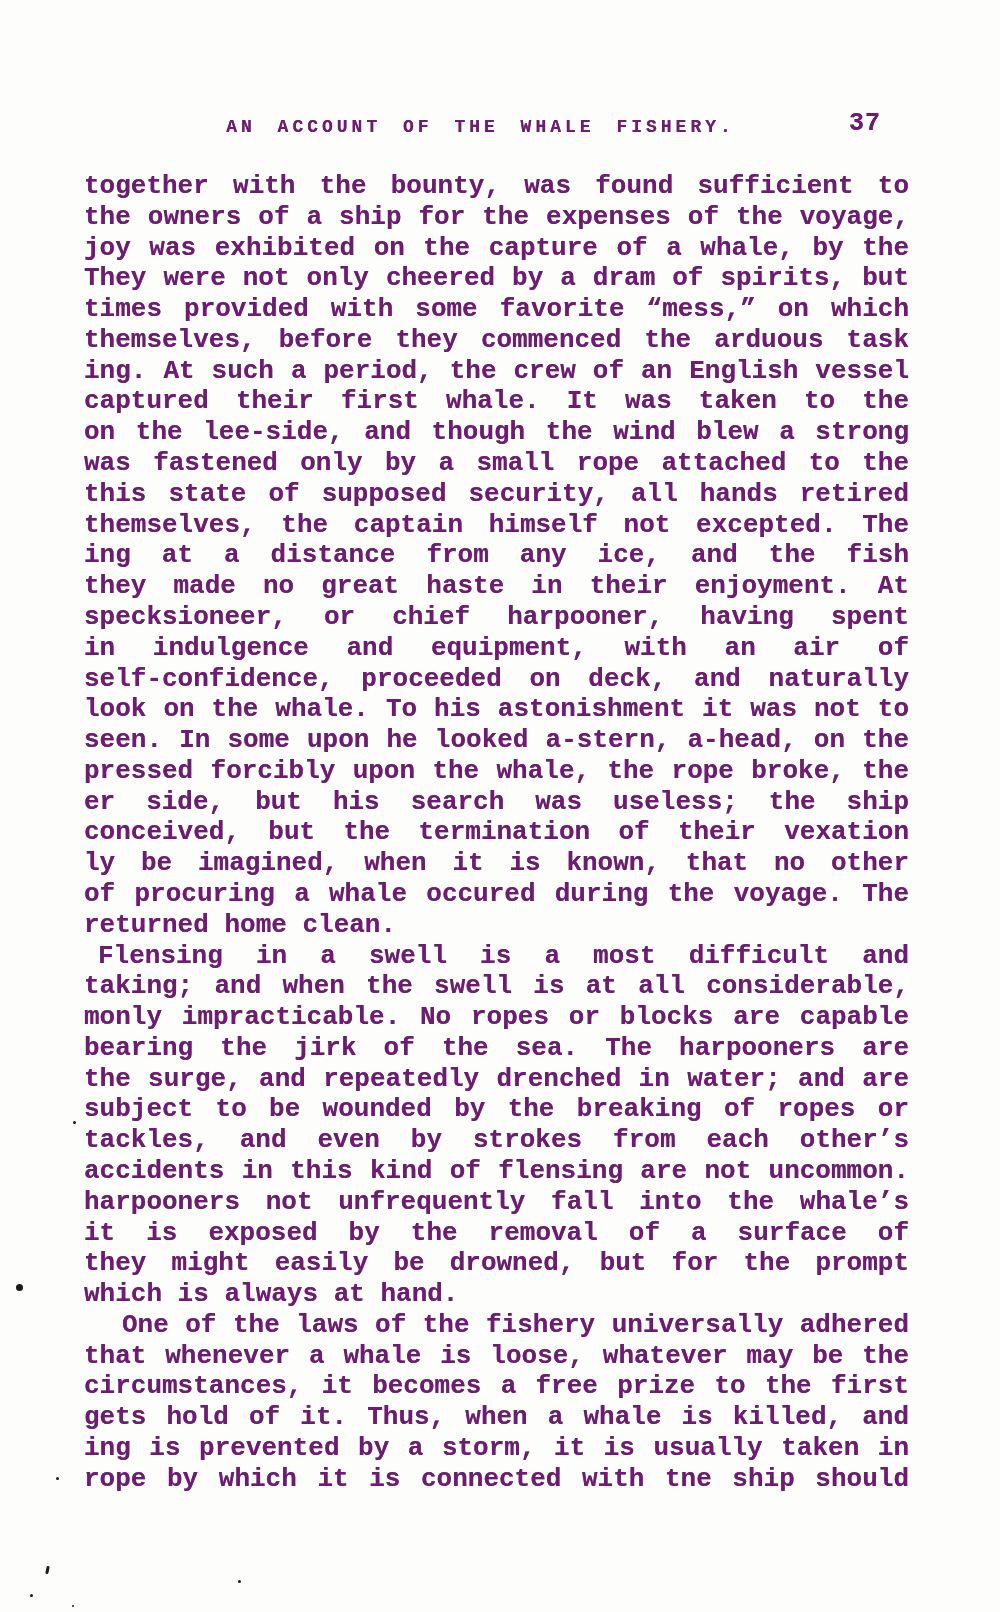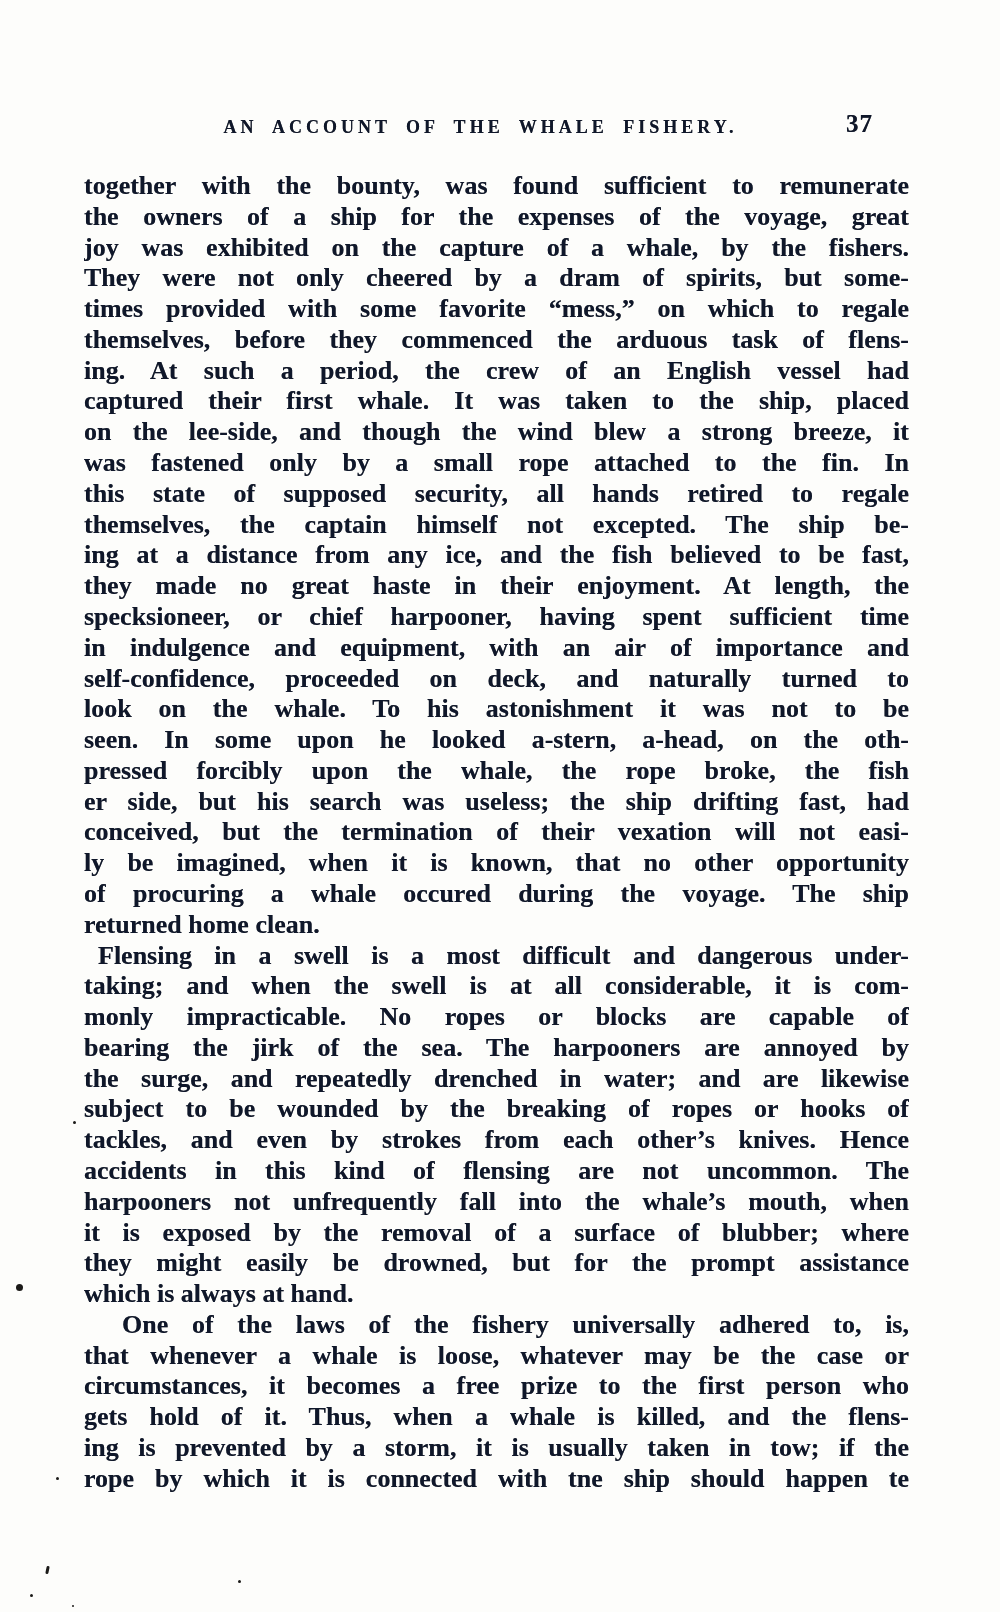--- a/index.html
+++ b/index.html
@@ -8,43 +8,43 @@
     width: 1000px;
     height: 1612px;
     overflow: hidden;
     background: #fdfdfb;
   }
   .page {
     position: relative;
     width: 996px;
     height: 1612px;
     background: #fdfdfb;
-    font-family: Liberation Serif, serif;
-    color: #0f172a;
+    font-family: Liberation Mono, monospace;
+    color: #701a75;
   }
   .header {
     position: absolute;
     left: 68px;
     top: 113px;
     width: 825px;
     height: 30px;
   }
   .htitle {
     display: block;
     text-align: center;
     font-size: 18px;
     line-height: 28px;
     font-weight: 700;
     letter-spacing: 4px;
     word-spacing: 7px;
     text-shadow: 0 0 0.6px rgba(10,10,10,0.65);
   }
   .pnum {
     position: absolute;
-    right: 20px;
+    right: 12px;
     top: -3px;
     font-size: 25px;
     line-height: 28px;
     font-weight: 700;
     letter-spacing: 1px;
     text-shadow: 0 0 0.6px rgba(10,10,10,0.65);
   }
   .body {
     position: absolute;
     left: 84px;

